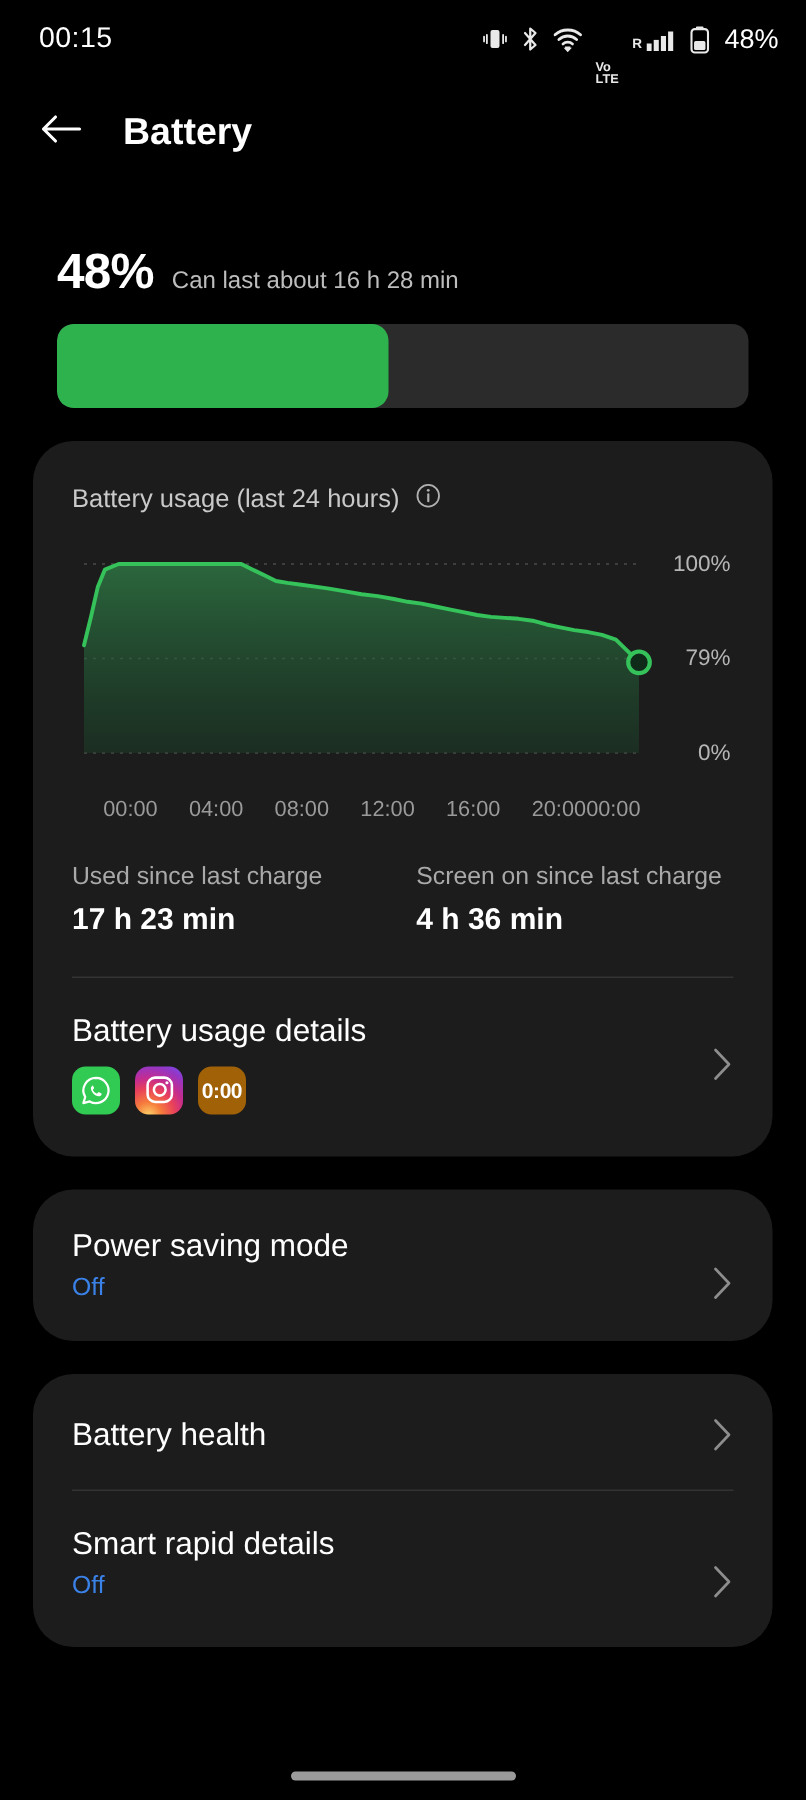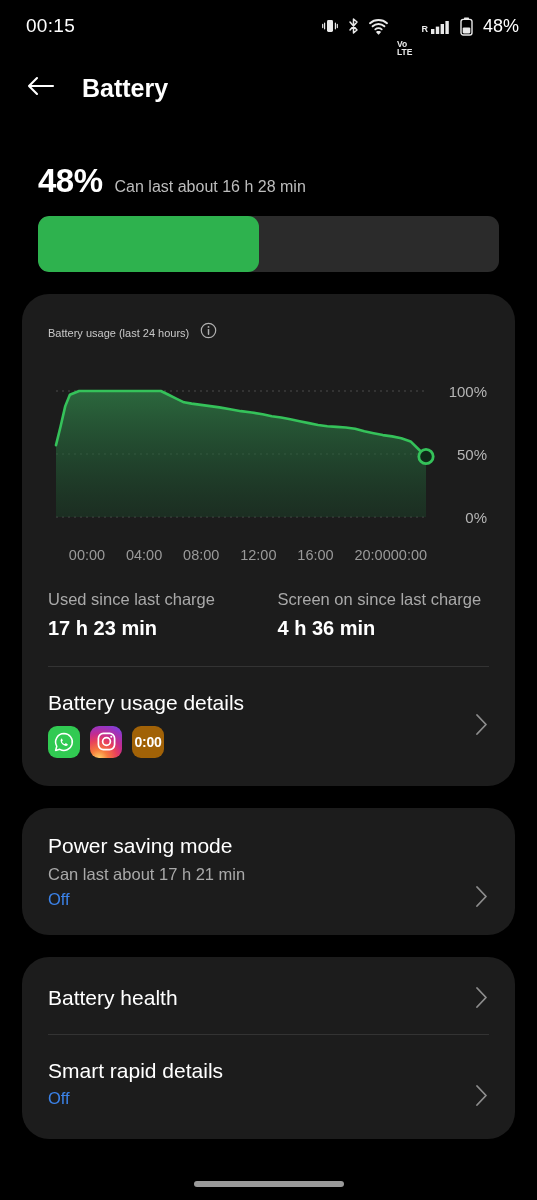--- a/index.html
+++ b/index.html
@@ -36,25 +36,25 @@
     margin-top:16px; height:56px; border-radius:11px;
     background:#2b2b2b; overflow:hidden; position:relative;
   }
   .batt-fill { height:100%; background:#2eb24e; border-radius:11px; }
 
   
   .card {
     margin:22px 22px 0 22px; background:#1c1c1c;
     border-radius:27px; padding:0 26px;
   }
-  .card-title { color:#c9c9c9; font-size:11px; }
+  .card-title { color:#c9c9c9; font-size:17px; }
   .card-head { display:flex; align-items:center; gap:11px; padding:28px 0 6px 0; }
 
   
-  .chart-wrap { position:relative; height:160px; margin-top:28px; }
+  .chart-wrap { position:relative; height:160px; margin-top:12px; }
   .chart-svg { display:block; }
   .ylab {
     position:absolute; right:2px; color:#b5b5b5; font-size:15px;
     transform:translateY(-50%);
   }
   .xlabels {
     display:flex; margin:10px 0 0 0; color:#9a9a9a; font-size:14.5px;
     padding-right:62px;
   }
   .xlabels span { flex:1; text-align:right; }
@@ -194,21 +194,21 @@
       <g id="gridGroup">
           <line x1="8" x2="378" y1="140" y2="140" stroke="#4a4a4a" stroke-width="1" stroke-dasharray="2 4"></line>
           <line x1="8" x2="378" y1="77" y2="77" stroke="#4a4a4a" stroke-width="1" stroke-dasharray="2 4"></line>
           <line x1="8" x2="378" y1="14" y2="14" stroke="#4a4a4a" stroke-width="1" stroke-dasharray="2 4"></line>
         </g>
       <path id="areaPath" fill="url(#areaGrad)" d="M8.00 68.18 L12.63 49.28 L17.25 29.12 L21.88 17.78 L31.13 14.00 L54.25 14.00 L85.08 14.00 L112.83 14.00 L120.54 17.78 L128.25 21.56 L135.96 25.34 L143.67 26.60 L152.92 27.86 L162.17 29.12 L171.42 30.38 L182.21 32.27 L193.00 34.16 L203.79 35.42 L214.58 37.31 L223.83 39.20 L233.08 40.46 L242.33 42.35 L251.58 44.24 L260.83 46.13 L270.08 48.02 L279.33 49.28 L288.58 49.91 L297.83 50.54 L307.08 51.80 L316.33 54.32 L325.58 56.21 L334.83 58.10 L344.08 59.36 L353.33 61.25 L362.58 64.40 L370.29 71.96 L378.00 79.52 L378.00 140 L8.00 140 Z"></path>
       <path id="linePath" fill="none" stroke="#35c25a" stroke-width="2.6" stroke-linejoin="round" stroke-linecap="round" d="M8.00 68.18 L12.63 49.28 L17.25 29.12 L21.88 17.78 L31.13 14.00 L54.25 14.00 L85.08 14.00 L112.83 14.00 L120.54 17.78 L128.25 21.56 L135.96 25.34 L143.67 26.60 L152.92 27.86 L162.17 29.12 L171.42 30.38 L182.21 32.27 L193.00 34.16 L203.79 35.42 L214.58 37.31 L223.83 39.20 L233.08 40.46 L242.33 42.35 L251.58 44.24 L260.83 46.13 L270.08 48.02 L279.33 49.28 L288.58 49.91 L297.83 50.54 L307.08 51.80 L316.33 54.32 L325.58 56.21 L334.83 58.10 L344.08 59.36 L353.33 61.25 L362.58 64.40 L370.29 71.96 L378.00 79.52"></path>
       <circle id="endMarker" r="7.2" fill="#0f2a19" stroke="#35c25a" stroke-width="2.8" cx="378" cy="79.52000000000001"></circle>
     </svg>
     <div class="ylab" id="yl100" style="top: 14px;">100%</div>
-    <div class="ylab" id="yl50" style="top: 77px;">50%</div>
+    <div class="ylab" id="yl50" style="top: 77px;">79%</div>
     <div class="ylab" id="yl0" style="top: 140px;">0%</div>
   </div>
 
   <div class="xlabels" id="xlabels">
       <span>00:00</span>
       <span>04:00</span>
       <span>08:00</span>
       <span>12:00</span>
       <span>16:00</span>
       <span>20:00</span>
@@ -253,21 +253,20 @@
         <path d="M3 3l9 9.5L3 22" stroke="#8d8d8d" stroke-width="1.8" fill="none" stroke-linecap="round" stroke-linejoin="round"></path>
       </svg>
     </div>
   </div>
 </div>
 
 <div class="card">
   <div class="row">
     <div class="row-main">
       <div class="row-title">Power saving mode</div>
-      <div class="row-sub">Can last about 17 h 21 min</div>
       <div class="row-state">Off</div>
     </div>
     <div class="chev">
       <svg width="15" height="25" viewBox="0 0 15 25">
         <path d="M3 3l9 9.5L3 22" stroke="#8d8d8d" stroke-width="1.8" fill="none" stroke-linecap="round" stroke-linejoin="round"></path>
       </svg>
     </div>
   </div>
 </div>
 

